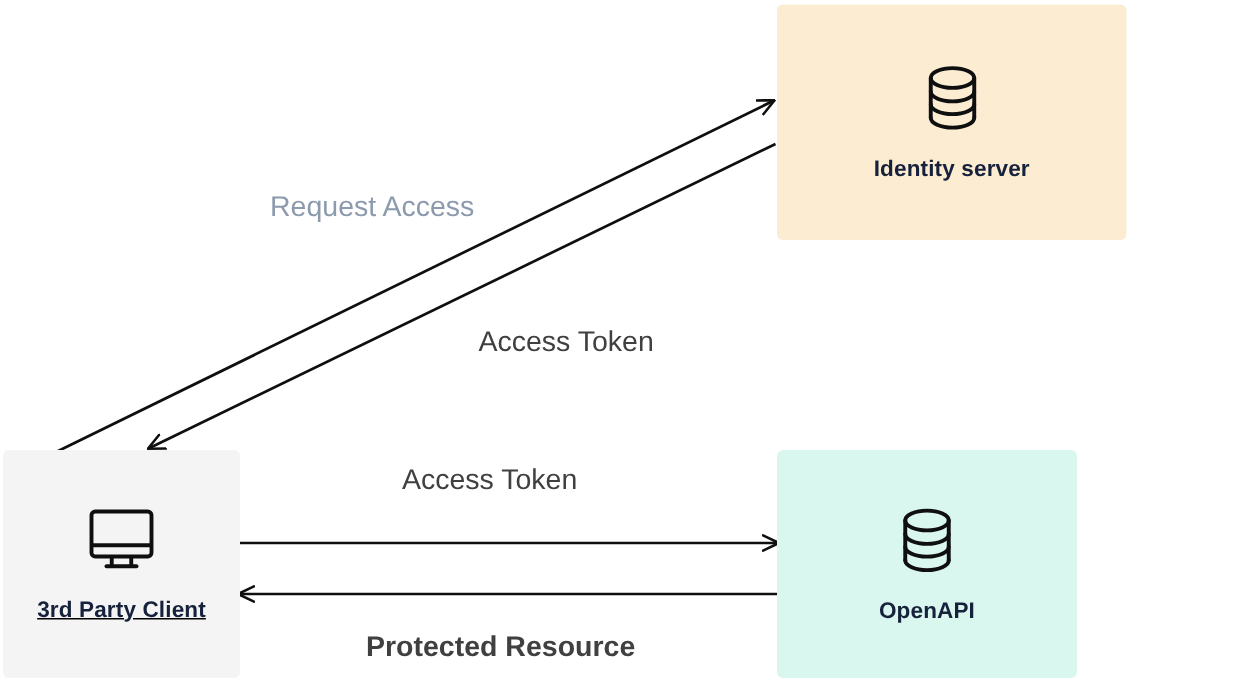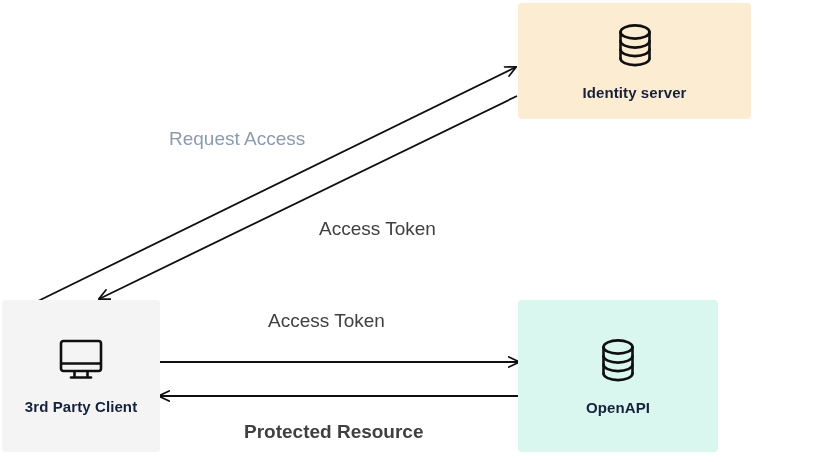--- a/index.html
+++ b/index.html
@@ -36,57 +36,58 @@
     font-size: 15px;
     color: #16213b;
     letter-spacing: 0.1px;
     margin-top: 14px;
     white-space: nowrap;
   }
   #node-identity-server {
     left: 518px;
     top: 3px;
     width: 233px;
-    height: 116px;
+    height: 157px;
     background: #fcecd2;
   }
   #node-openapi {
     left: 518px;
     top: 300px;
     width: 200px;
     height: 152px;
     background: #d9f7ef;
   }
   #node-client {
     left: 2px;
     top: 300px;
     width: 158px;
     height: 152px;
     background: #f4f4f4;
+    text-decoration: underline;
   }
   #node-client .node-label {
     margin-top: 16px;
   }
   #edges {
     position: absolute;
     left: 0;
     top: 0;
     width: 825px;
     height: 462px;
     pointer-events: none;
   }
   .edge-label {
     position: absolute;
     font-family: "Liberation Sans", sans-serif;
     font-size: 19px;
     white-space: nowrap;
     color: #404040;
   }
   #label-request-access {
-    left: 169px;
+    left: 180px;
     top: 128px;
     color: #8c9aad;
   }
   #label-access-token-down {
     left: 319px;
     top: 218px;
   }
   #label-access-token-api {
     left: 268px;
     top: 310px;

